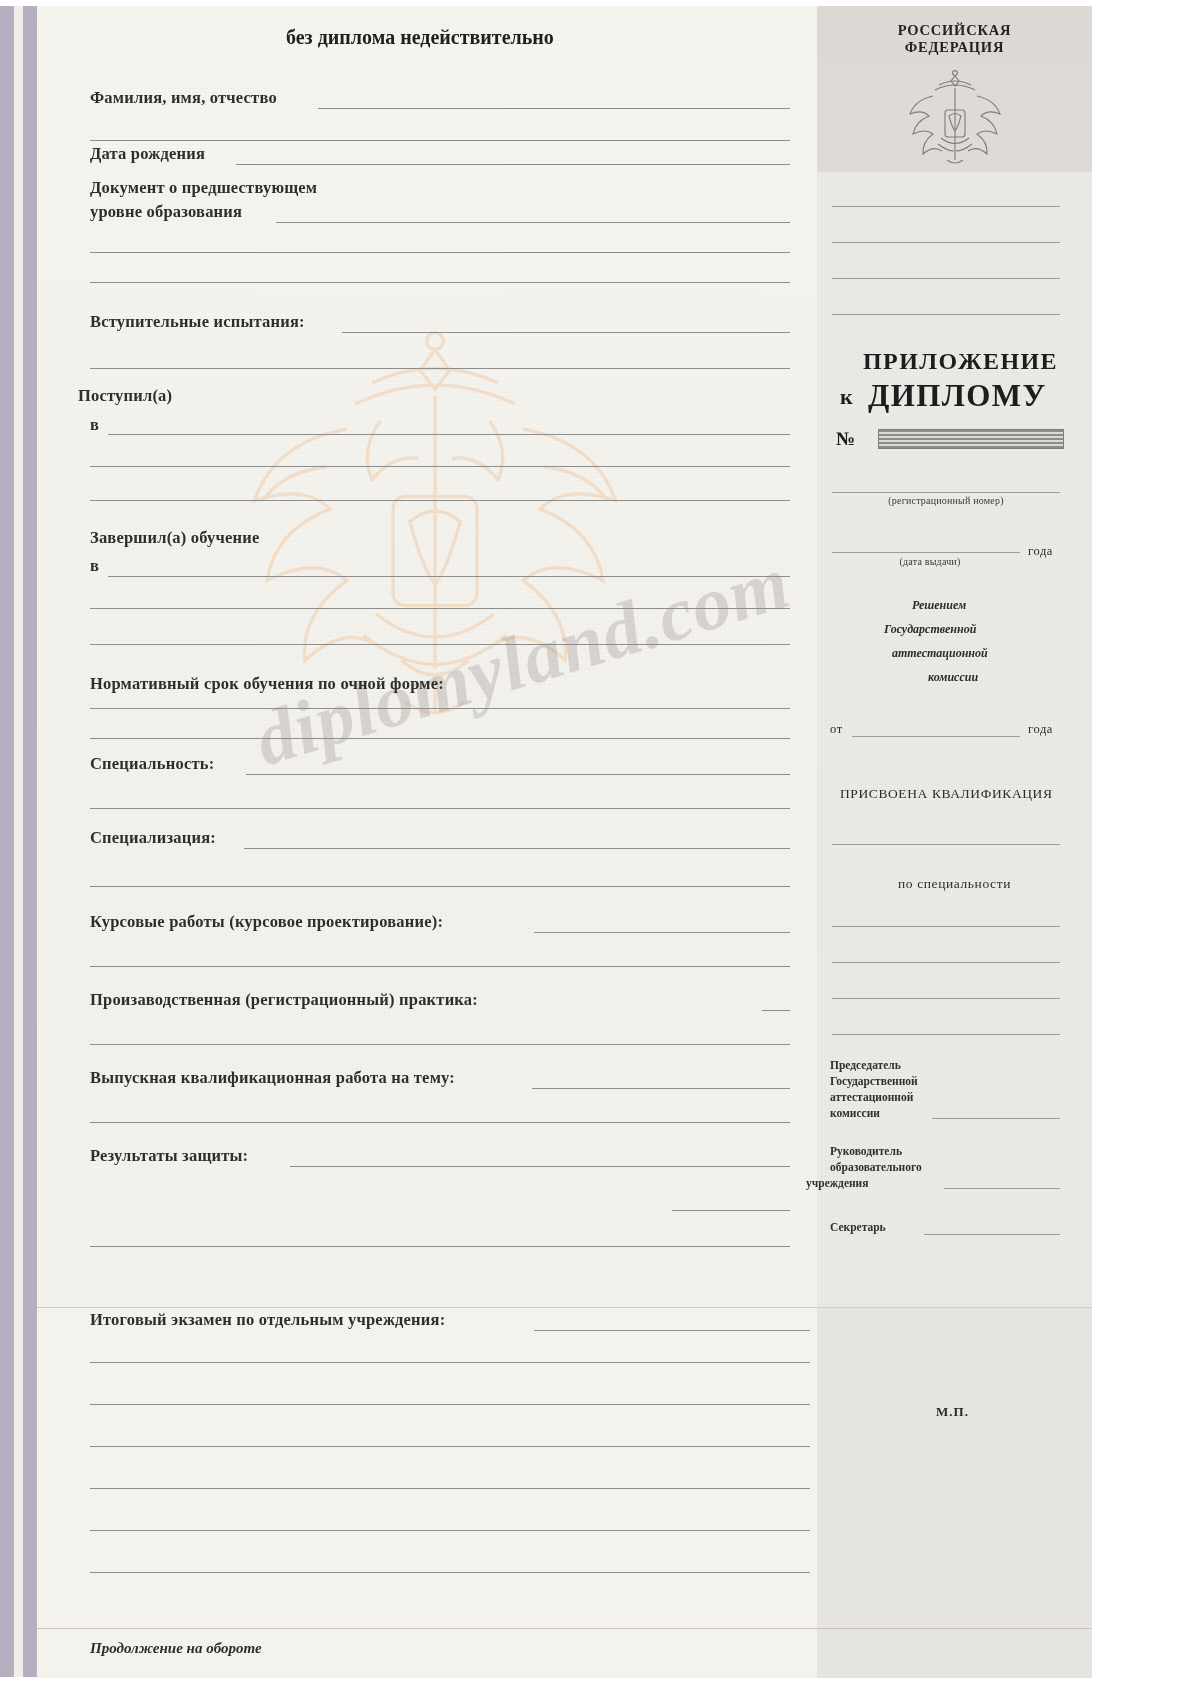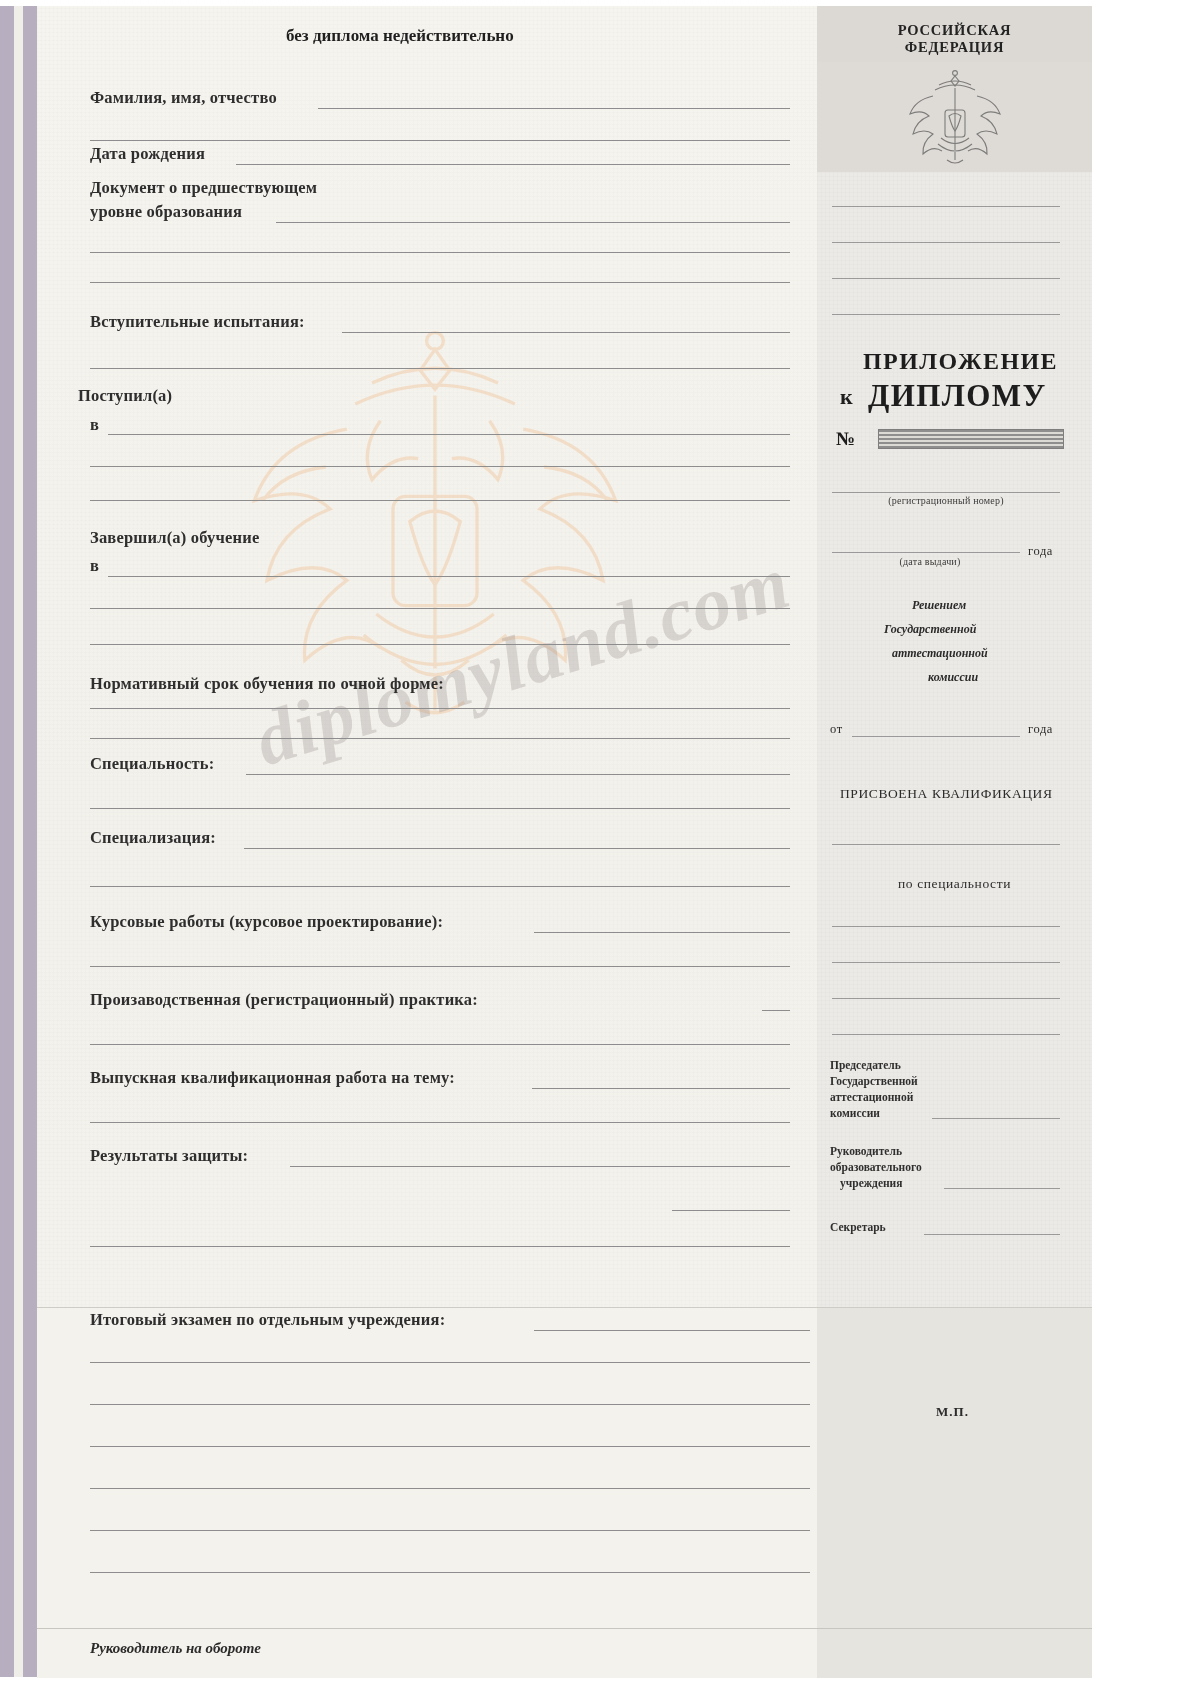--- a/index.html
+++ b/index.html
@@ -125,21 +125,21 @@
     font-family: "Liberation Serif", serif;
     font-weight: bold;
     font-size: 16.5px;
     color: #2e2e2e;
     white-space: nowrap;
     letter-spacing: 0.2px;
   }
   .hdr-center {
     position: absolute;
     font-weight: bold;
-    font-size: 17px;
+    font-size: 20px;
     color: #1f1f1f;
     white-space: nowrap;
   }
   .rf-title {
     position: absolute;
     text-align: center;
     width: 275px;
     font-weight: bold;
     font-size: 14.5px;
     letter-spacing: 0.8px;
@@ -372,21 +372,21 @@
   <div class="lbl" style="left:90px; top:1310px;">Итоговый экзамен по отдельным учреждения:</div>
   <div class="rule" style="left:534px; top:1330px; width:276px;"></div>
   <div class="rule" style="left:90px; top:1362px; width:720px;"></div>
   <div class="rule" style="left:90px; top:1404px; width:720px;"></div>
   <div class="rule" style="left:90px; top:1446px; width:720px;"></div>
   <div class="rule" style="left:90px; top:1488px; width:720px;"></div>
   <div class="rule" style="left:90px; top:1530px; width:720px;"></div>
   <div class="rule" style="left:90px; top:1572px; width:720px;"></div>
 
   <div class="foot-sep"></div>
-  <div class="cont-note" style="left:90px; top:1640px;">Руководитель на обороте</div>
+  <div class="cont-note" style="left:90px; top:1640px;">Продолжение на обороте</div>
 
   <div class="rule-thin" style="left:832px; top:206px; width:228px;"></div>
   <div class="rule-thin" style="left:832px; top:242px; width:228px;"></div>
   <div class="rule-thin" style="left:832px; top:278px; width:228px;"></div>
   <div class="rule-thin" style="left:832px; top:314px; width:228px;"></div>
 
   <div class="prilozh" style="left:863px; top:348px; font-size:24px;">ПРИЛОЖЕНИЕ</div>
   <div class="prilozh" style="left:840px; top:384px; font-size:22px;">к</div>
   <div class="prilozh" style="left:868px; top:378px; font-size:31px;">ДИПЛОМУ</div>
 
@@ -419,21 +419,21 @@
   <div class="rule-thin" style="left:832px; top:1034px; width:228px;"></div>
 
   <div class="tiny-bold" style="left:830px; top:1058px;">Председатель</div>
   <div class="tiny-bold" style="left:830px; top:1074px;">Государственной</div>
   <div class="tiny-bold" style="left:830px; top:1090px;">аттестационной</div>
   <div class="tiny-bold" style="left:830px; top:1106px;">комиссии</div>
   <div class="rule-thin" style="left:932px; top:1118px; width:128px;"></div>
 
   <div class="tiny-bold" style="left:830px; top:1144px;">Руководитель</div>
   <div class="tiny-bold" style="left:830px; top:1160px;">образовательного</div>
-  <div class="tiny-bold" style="left:840px; top:1176px;">учреждения</div>
+  <div class="tiny-bold" style="left:806px; top:1176px;">учреждения</div>
   <div class="rule-thin" style="left:944px; top:1188px; width:116px;"></div>
 
   <div class="tiny-bold" style="left:830px; top:1220px;">Секретарь</div>
   <div class="rule-thin" style="left:924px; top:1234px; width:136px;"></div>
 
   <div class="mp" style="left:936px; top:1404px;">М.П.</div>
 
 </div>
 
 </body></html>

